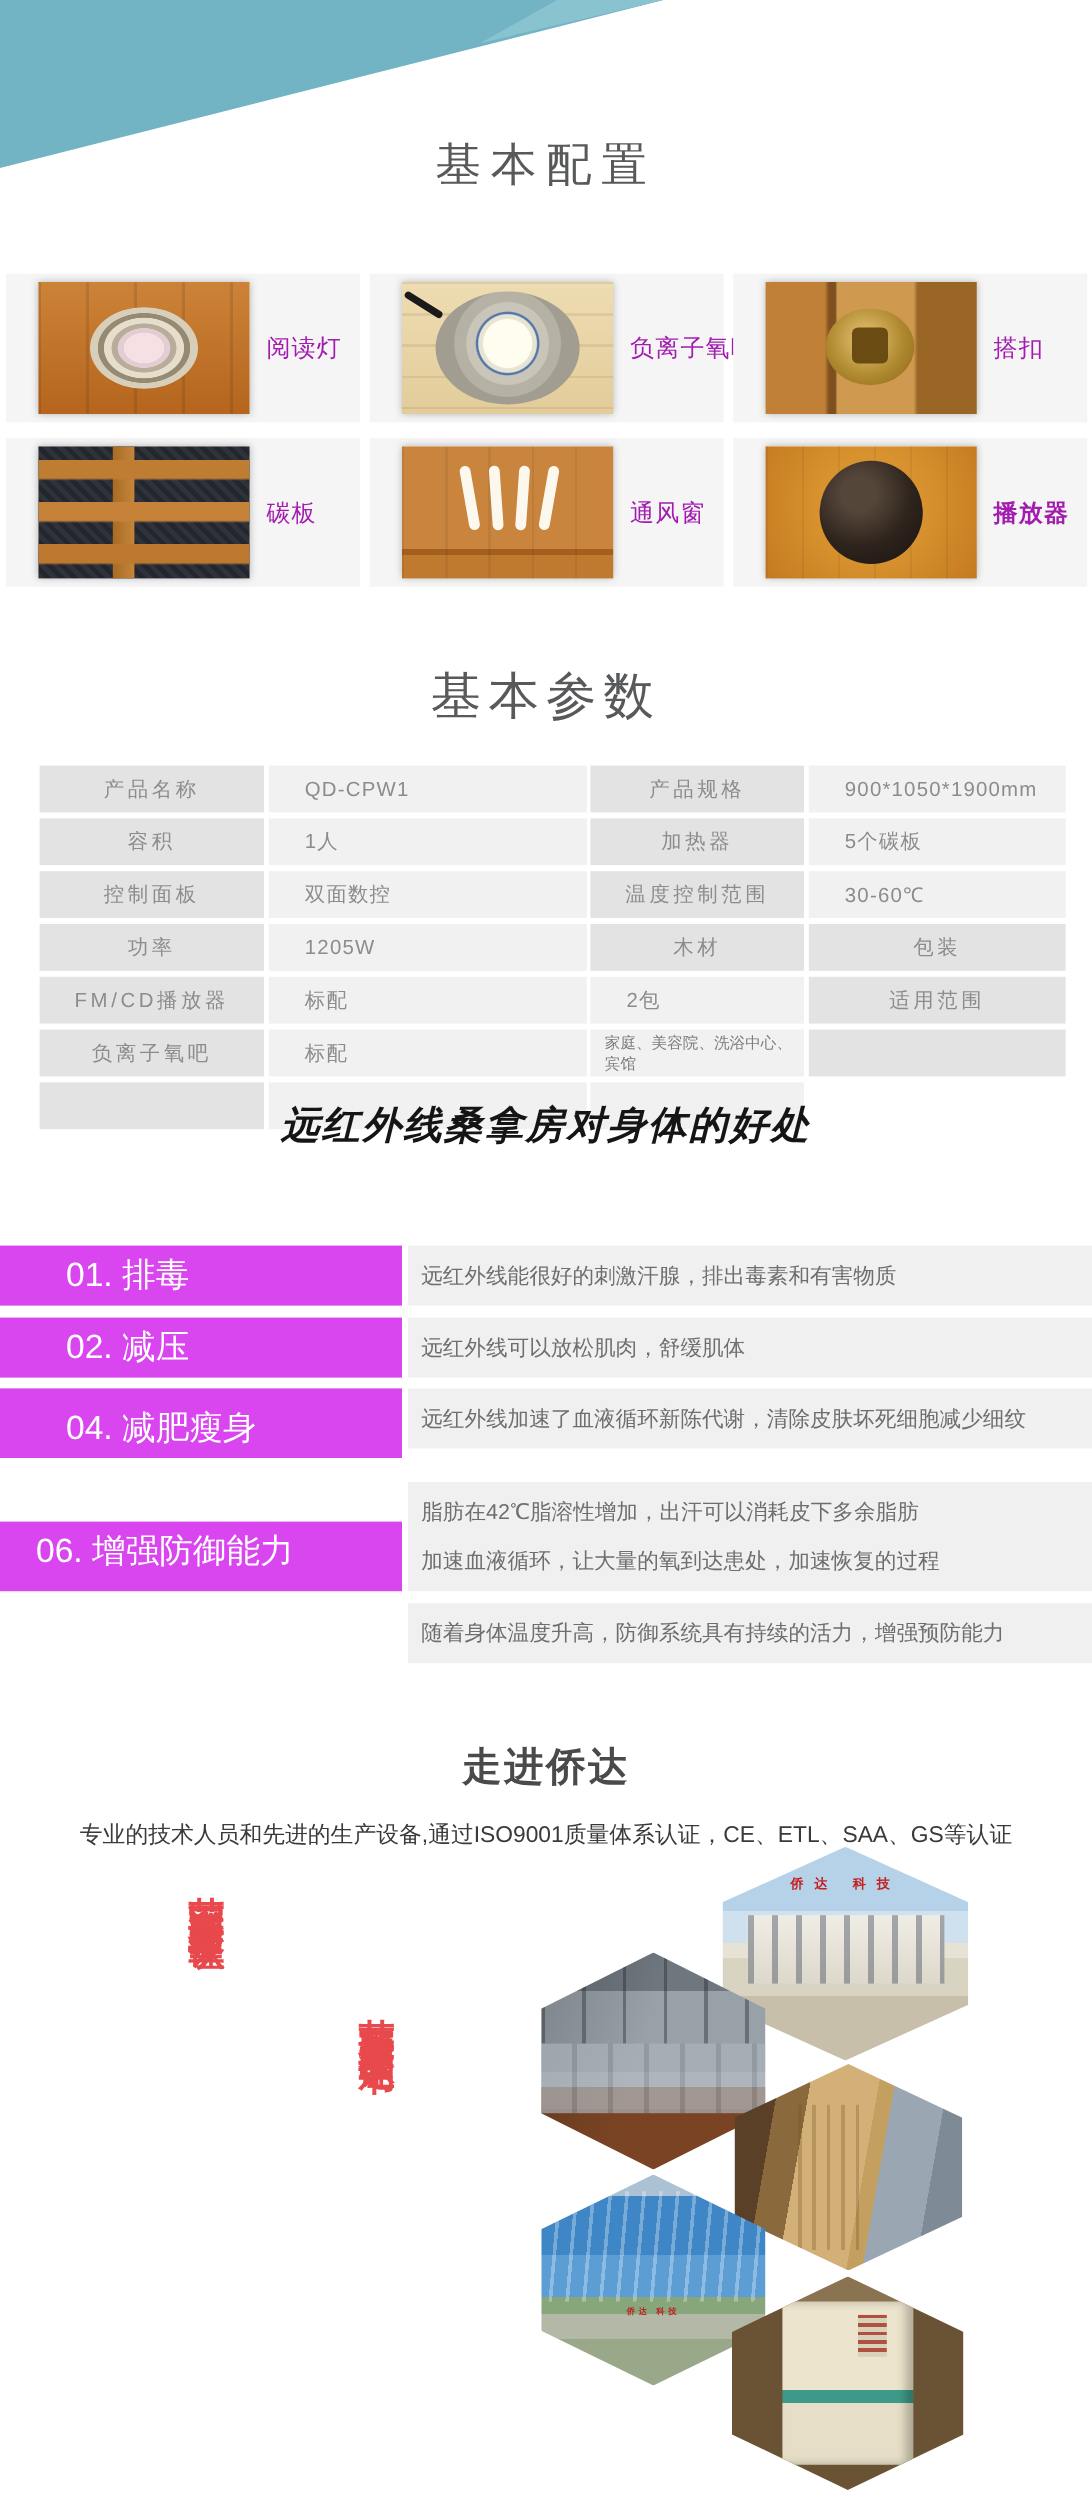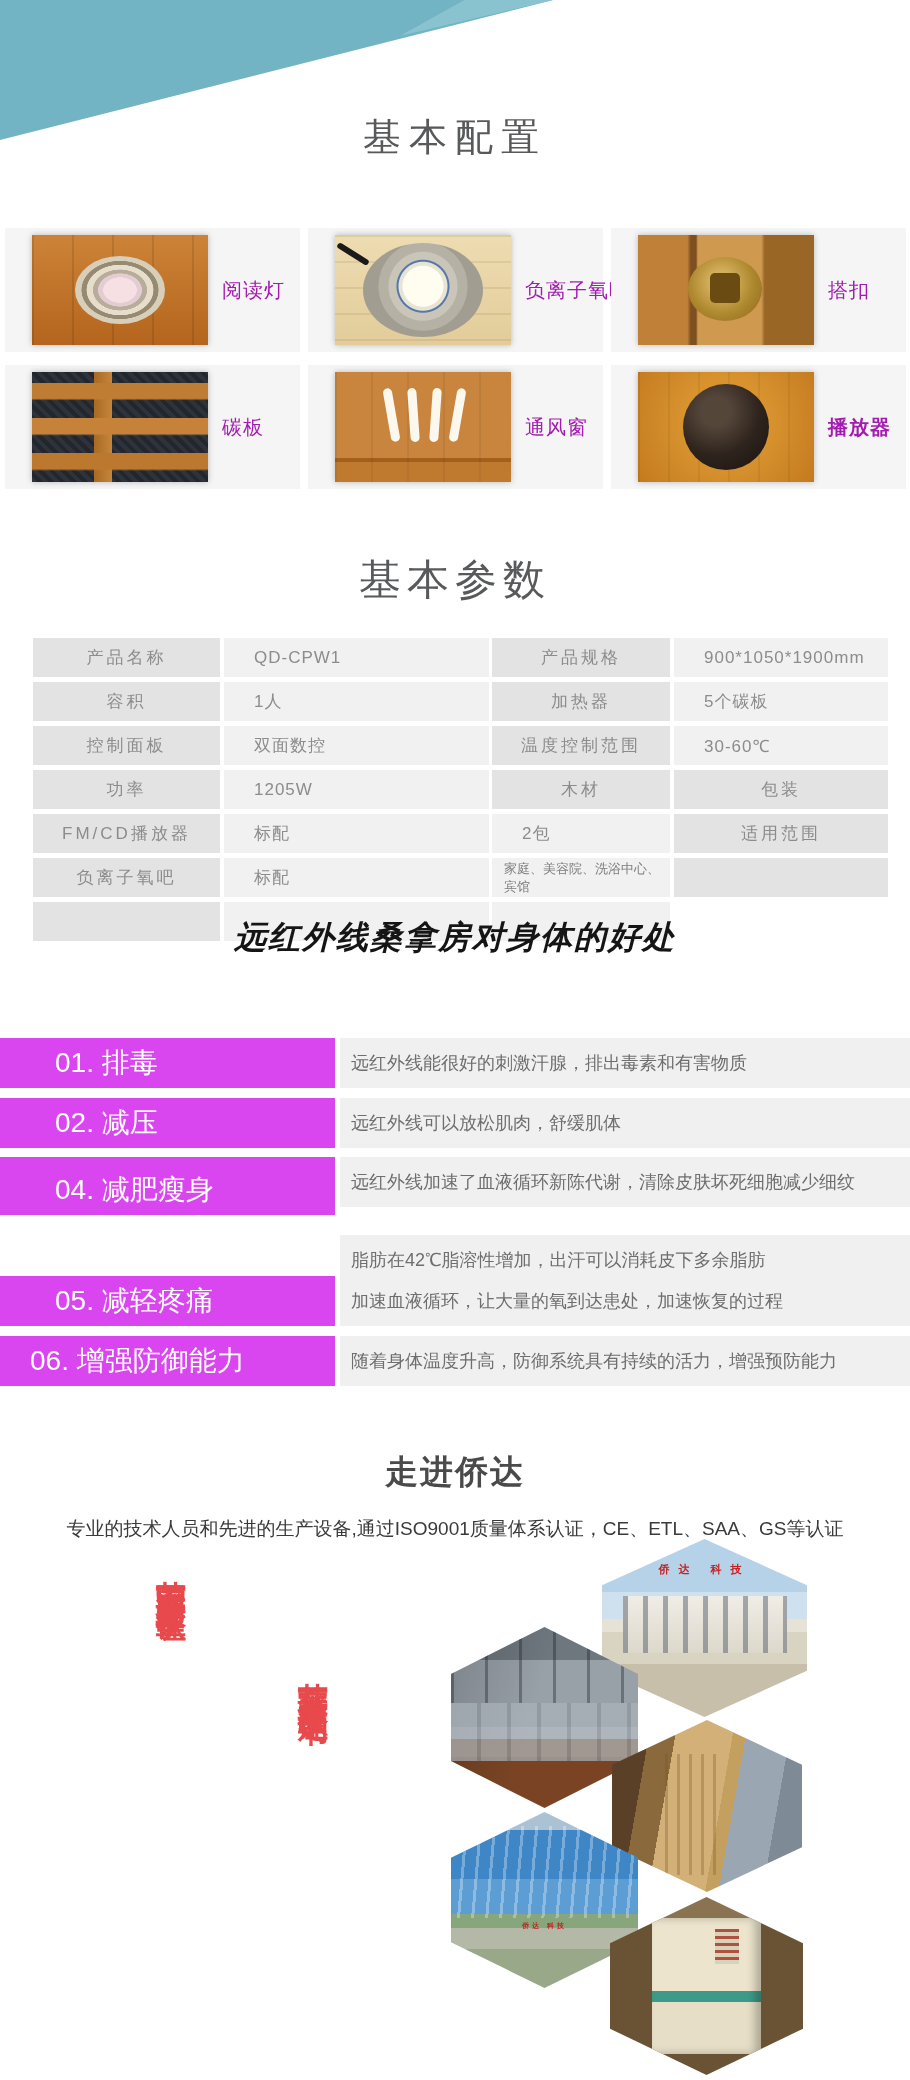--- a/index.html
+++ b/index.html
@@ -202,21 +202,21 @@
 <div class="ben-label" style="top:1038px;">01. 排毒</div>
 <div class="ben-desc" style="top:1038px;">远红外线能很好的刺激汗腺，排出毒素和有害物质</div>
 <div class="ben-label" style="top:1098px;">02. 减压</div>
 <div class="ben-desc" style="top:1098px;">远红外线可以放松肌肉，舒缓肌体</div>
 <div class="ben-label" style="top:1157px;">03. 美容</div>
 <div class="ben-desc" style="top:1157px;">远红外线加速了血液循环新陈代谢，清除皮肤坏死细胞减少细纹</div>
 <div class="ben-label" style="top:1165px;">04. 减肥瘦身</div>
 <div class="ben-desc" style="top:1217px;margin-top:18px;">脂肪在42℃脂溶性增加，出汗可以消耗皮下多余脂肪</div>
 <div class="ben-label" style="top:1276px;">05. 减轻疼痛</div>
 <div class="ben-desc" style="top:1276px;">加速血液循环，让大量的氧到达患处，加速恢复的过程</div>
-<div class="ben-label" style="top:1336px;padding-left:30px;">06. 增强防御能力</div>
+<div class="ben-label" style="top:1268px;padding-left:30px;">06. 增强防御能力</div>
 <div class="ben-desc" style="top:1336px;">随着身体温度升高，防御系统具有持续的活力，增强预防能力</div>
 
 <div id="title-about">走进侨达</div>
 <div id="about-subtitle">专业的技术人员和先进的生产设备,通过ISO9001质量体系认证，CE、ETL、SAA、GS等认证</div>
 
 <div class="vred" id="vred-left">荣获国家高新技术企业认证</div>
 <div class="vred" id="vred-right">荣获高新技术产品认定证书</div>
 
 <div class="hex" id="hex-factory">
   <div class="hex-sign">侨达 科技</div>

